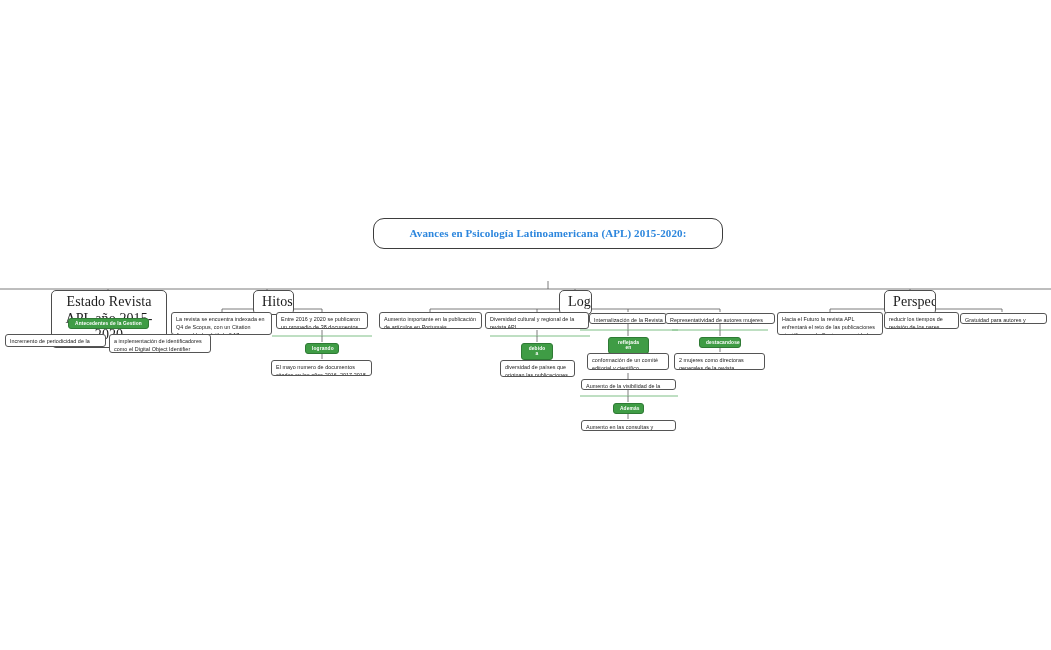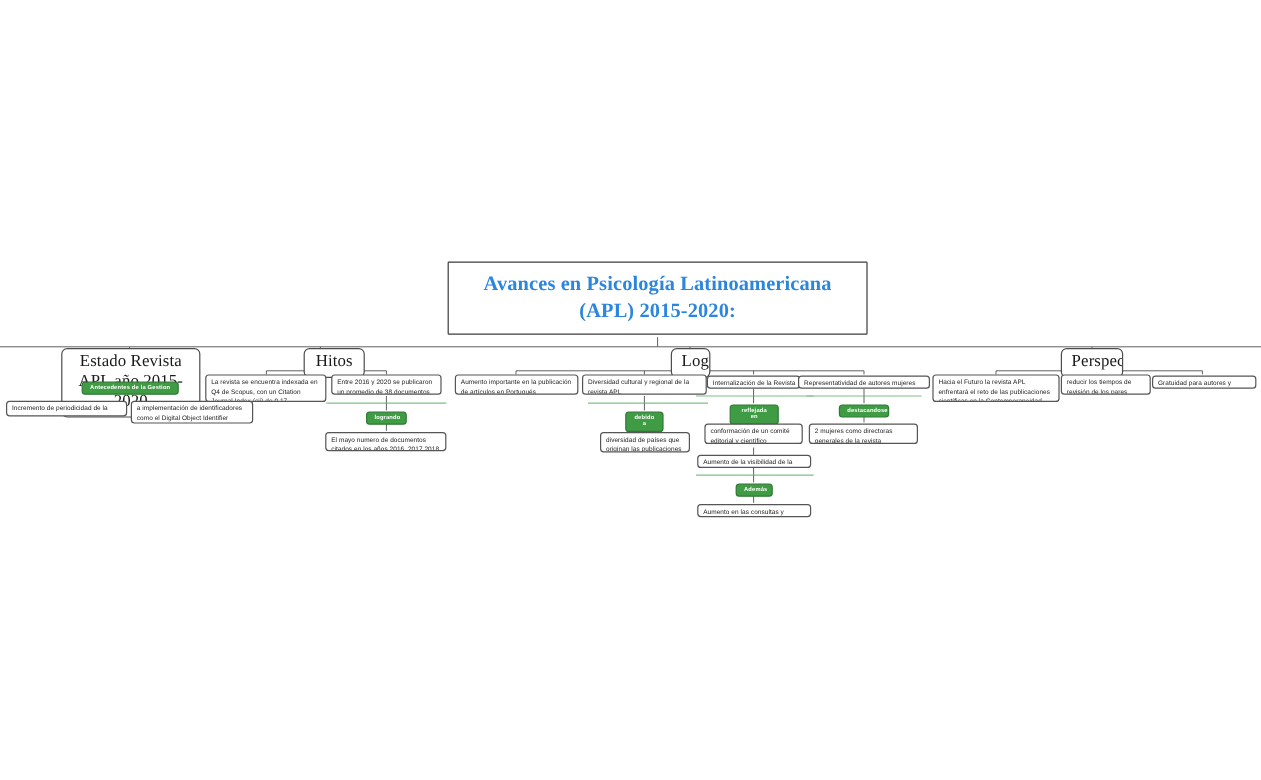--- a/index.html
+++ b/index.html
@@ -34,25 +34,25 @@
     background: #ffffff;
     border: 1px solid #4d4d4d;
     border-radius: 4px;
     color: #1a1a1a;
     line-height: 1.18;
     overflow: hidden;
   }
   
   .node.root {
     border: 1px solid #3d3d3d;
-    border-radius: 1px;
+    border-radius: 11px;
     text-align: center;
     color: #2c86dd;
     font-weight: bold;
-    font-size: 17px;
+    font-size: 11px;
     line-height: 1.3;
     padding: 7px 9px 8px 9px;
     letter-spacing: 0.1px;
   }
   
   .node.topic {
     border-radius: 5px;
     font-size: 14px;
     text-align: center;
     padding: 3px 8px;
@@ -158,21 +158,21 @@
       <path d="M1002,309 L1002,312"></path>
     </g>
   </svg>
 
   <div class="node root" style="left:373px; top:218px; width:350px;">
     <div>Avances en Psicología Latinoamericana (APL) 2015-2020:</div>
   </div>
 
   <div class="node topic" style="left:51px; top:290px; width:116px;">Estado Revista APL año  2015-2020</div>
 
-  <div class="node topic" style="left:253px; top:290px; width:51px;">Hitos</div>
+  <div class="node topic" style="left:253px; top:290px; width:41px;">Hitos</div>
 
   <div class="node topic" style="left:559px; top:290px; width:33px;">Logros</div>
 
   <div class="node topic" style="left:884px; top:290px; width:52px;">Perspectivas</div>
 
   <div class="node pill" style="left:68px; top:318px; width:81px;">Antecedentes de la Gestion</div>
 
   <div class="node leaf" style="left:5px; top:334px; width:101px; height:13px;">Incremento de periodicidad de la revista</div>
 
   <div class="node leaf" style="left:109px; top:334px; width:102px; height:19px;">a implementación de identificadores como el  Digital Object Identifier</div>

